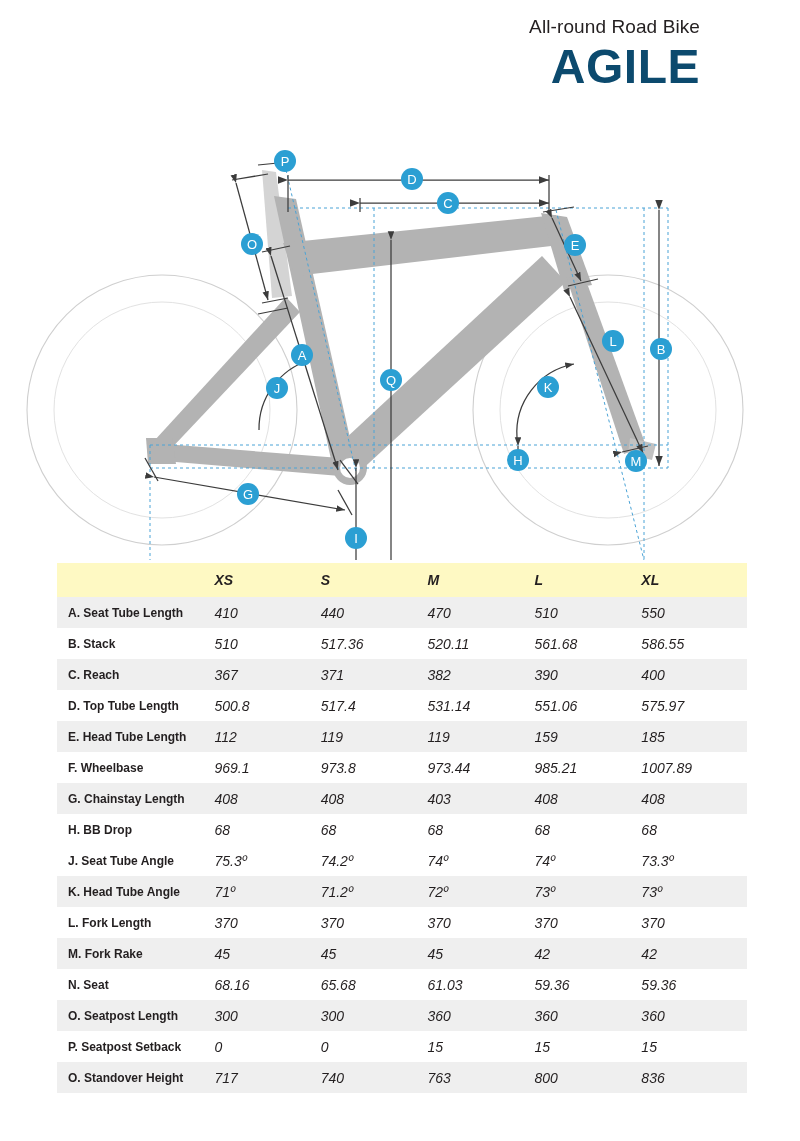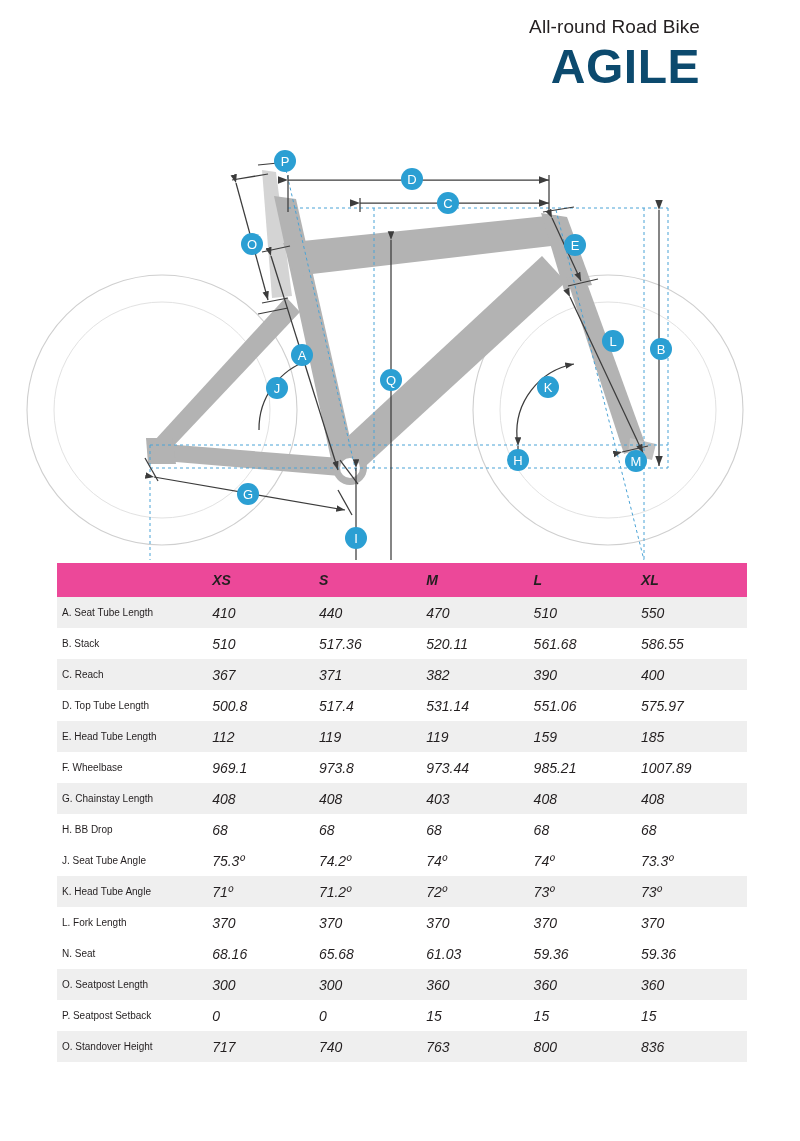--- a/index.html
+++ b/index.html
@@ -78,30 +78,30 @@
     vertical-align: middle;
     font-weight: 400;
     white-space: nowrap;
   }
   #geo-table thead th {
     height: 34px;
     font-style: italic;
     font-weight: 600;
     font-size: 13.5px;
     color: #231f20;
-    background: #ec4899;
+    background: #fef9c3;
   }
   #geo-table tbody tr.shade td { background: #efefef; }
   #geo-table tbody tr.plain td { background: #ffffff; }
   #geo-table td.label {
     font-style: normal;
-    font-weight: 400;
-    font-size: 10px;
+    font-weight: 700;
+    font-size: 12px;
     color: #231f20;
-    padding-left: 5px;
+    padding-left: 11px;
     width: 158px;
   }
   #geo-table td.val, #geo-table th.val {
     font-style: italic;
     font-size: 14px;
     color: #231f20;
     width: 113px;
     padding-left: 2px;
   }
   #geo-table th.spacer { width: 158px; padding-left: 11px; }
@@ -394,20 +394,28 @@
         <td class="val">73º</td>
       </tr>
       <tr class="plain">
         <td class="label">L. Fork Length</td>
         <td class="val">370</td>
         <td class="val">370</td>
         <td class="val">370</td>
         <td class="val">370</td>
         <td class="val">370</td>
       </tr>
+      <tr class="shade">
+        <td class="label">M. Fork Rake</td>
+        <td class="val">45</td>
+        <td class="val">45</td>
+        <td class="val">45</td>
+        <td class="val">42</td>
+        <td class="val">42</td>
+      </tr>
       <tr class="plain">
         <td class="label">N. Seat</td>
         <td class="val">68.16</td>
         <td class="val">65.68</td>
         <td class="val">61.03</td>
         <td class="val">59.36</td>
         <td class="val">59.36</td>
       </tr>
       <tr class="shade">
         <td class="label">O. Seatpost Length</td>

